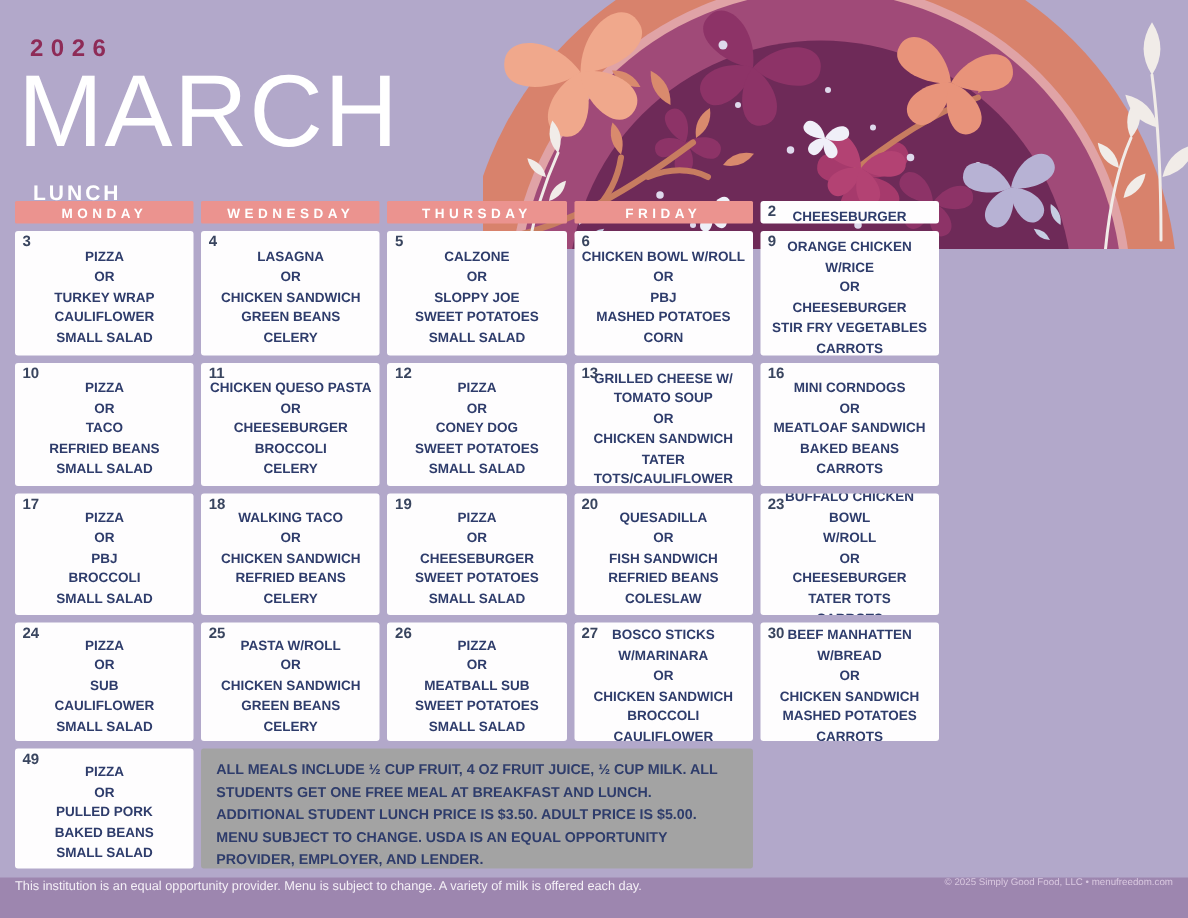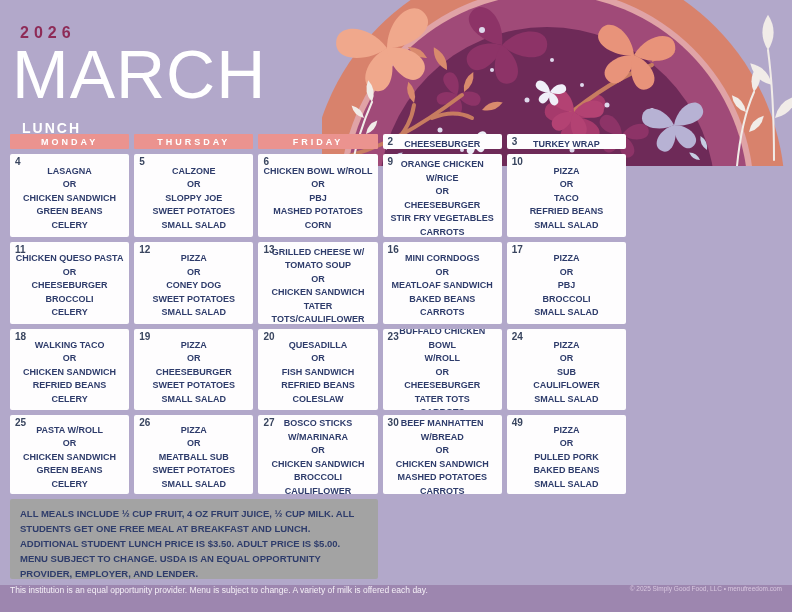--- a/index.html
+++ b/index.html
@@ -156,20 +156,21 @@
       </g>
     </g>
   </svg>
 
   <div class="year">2026</div>
   <div class="month">MARCH</div>
   <div class="meal">LUNCH</div>
 
   <div class="calendar">
     <div class="dayhead">MONDAY</div>
+    <div class="dayhead">WEDNESDAY</div>
     <div class="dayhead">THURSDAY</div>
     <div class="dayhead">FRIDAY</div>
 
     <div class="cell">
       <span class="date">2</span>
       <div class="menu">CHICKEN NUGGETS
 OR
 CHEESEBURGER
 MASHED POTATOES
 CARROTS</div>

